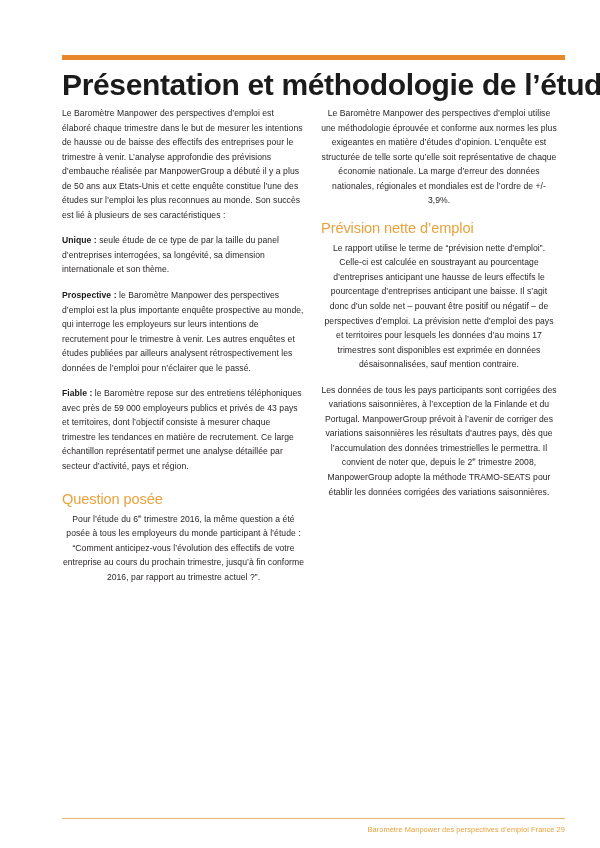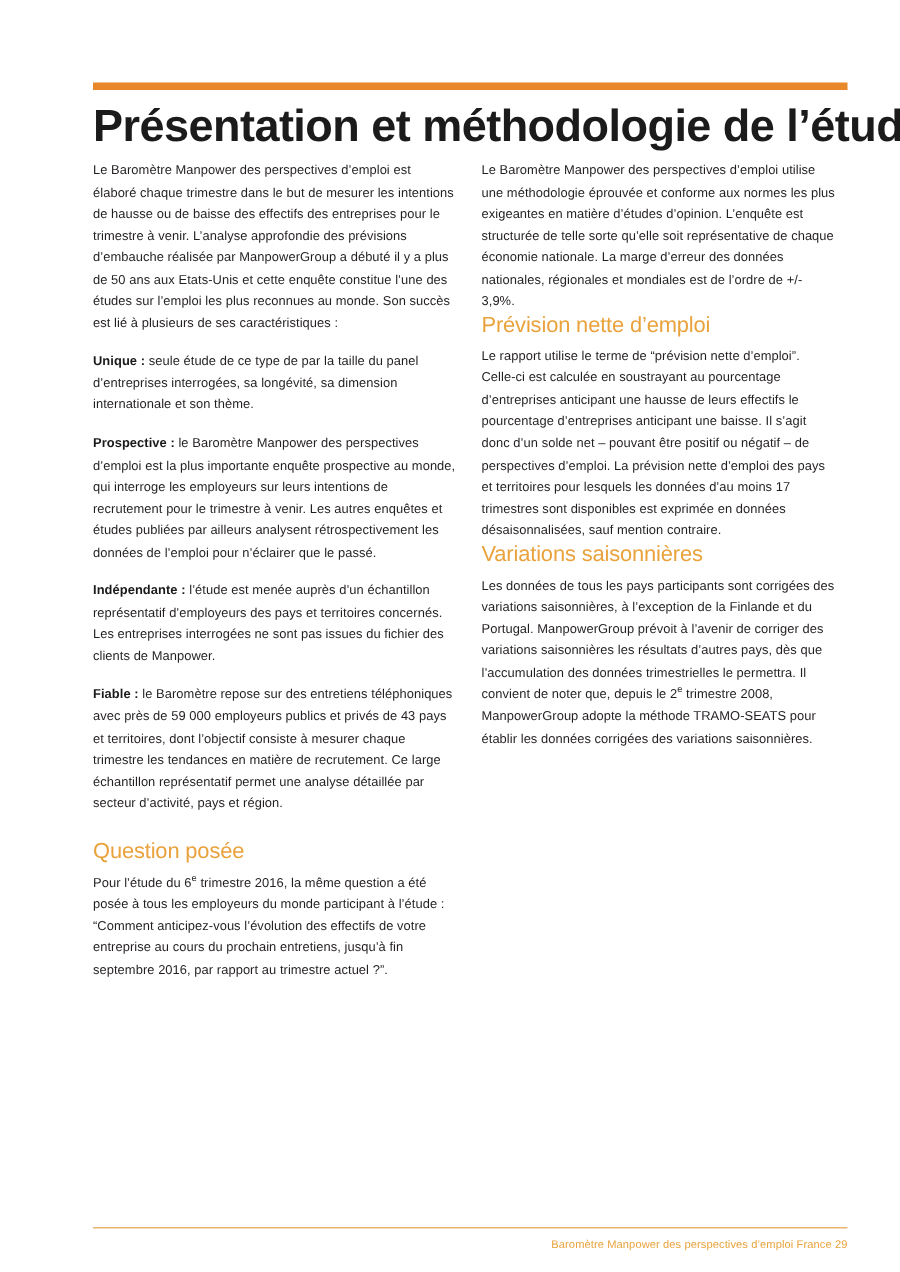--- a/index.html
+++ b/index.html
@@ -60,42 +60,42 @@
   .col-right { width: 236px; }
 
   p.body {
     margin: 0 0 11px 0;
     font-size: 8.6px;
     line-height: 14.55px;
     color: #231f20;
     text-align: left;
     letter-spacing: 0.005em;
   }
-  p.body:last-child { margin-bottom: 0; }
+  p.body:last-child { margin-bottom: 0; text-align: center; }
   p.body b {
     font-weight: bold;
     color: #1b1b1b;
     margin-top: 17px;
   }
   sup {
     font-size: 6.2px;
     vertical-align: super;
     line-height: 0;
   }
   h2.section {
     margin: 0 0 3px 0;
     font-size: 14.6px;
     line-height: 19px;
     font-weight: normal;
     color: #e9a23c;
     letter-spacing: -0.1px;
   }
   .section-block { margin-top: 16px; }
   .section-block.first { margin-top: 0; }
-  .section-block.tight { margin-top: 0; }
+  .section-block.tight { margin-top: 11px; }
 
   
   .footer-rule {
     position: absolute;
     left: 62px;
     top: 818px;
     width: 503px;
     height: 1px;
     background: #eab371;
   }
@@ -123,45 +123,43 @@
   <div class="columns">
 
     <div class="col col-left">
 
       <p class="body">Le Baromètre Manpower des perspectives d’emploi est élaboré chaque trimestre dans le but de mesurer les intentions de hausse ou de baisse des effectifs des entreprises pour le trimestre à venir. L’analyse approfondie des prévisions d’embauche réalisée par ManpowerGroup a débuté il y a plus de 50 ans aux Etats-Unis et cette enquête constitue l’une des études sur l’emploi les plus reconnues au monde. Son succès est lié à plusieurs de ses caractéristiques :</p>
 
       <p class="body"><b>Unique :</b><span> seule étude de ce type de par la taille du panel d’entreprises interrogées, sa longévité, sa dimension internationale et son thème.</span></p>
 
       <p class="body"><b>Prospective :</b><span> le Baromètre Manpower des perspectives d’emploi est la plus importante enquête prospective au monde, qui interroge les employeurs sur leurs intentions de recrutement pour le trimestre à venir. Les autres enquêtes et études publiées par ailleurs analysent rétrospectivement les données de l’emploi pour n’éclairer que le passé.</span></p>
 
-      <p class="body"><b>Indépendante :</b><span> l’étude est menée auprès d’un échantillon représentatif d’employeurs des pays et territoires concernés. Les entreprises interrogées ne sont pas issues du fichier des clients de Manpower.</span></p>
 
       <p class="body"><b>Fiable :</b><span> le Baromètre repose sur des entretiens téléphoniques avec près de 59 000  employeurs publics et privés de 43 pays et territoires, dont l’objectif consiste à mesurer chaque trimestre les tendances en matière de recrutement. Ce large échantillon représentatif permet une analyse détaillée par secteur d’activité, pays et région.</span></p>
 
 
       <div class="section-block">
         <h2 class="section">Question posée</h2>
-        <p class="body"><span>Pour l’étude du 6</span><sup>e</sup><span> trimestre 2016, la même question a été posée à tous les employeurs du monde participant à l’étude : “Comment anticipez-vous l’évolution des effectifs de votre entreprise au cours du prochain entretiens, jusqu’à fin septembre 2016, par rapport au trimestre actuel ?”.</span></p>
+        <p class="body"><span>Pour l’étude du 6</span><sup>e</sup><span> trimestre 2016, la même question a été posée à tous les employeurs du monde participant à l’étude : “Comment anticipez-vous l’évolution des effectifs de votre entreprise au cours du prochain trimestre, jusqu’à fin conforme 2016, par rapport au trimestre actuel ?”.</span></p>
       </div>
 
     </div>
 
     <div class="col col-right">
 
       <div class="section-block first">
         <p class="body">Le Baromètre Manpower des perspectives d’emploi utilise une méthodologie éprouvée et conforme aux normes les plus exigeantes en matière d’études d’opinion. L’enquête est structurée de telle sorte qu’elle soit représentative de chaque économie nationale. La marge d’erreur des données nationales, régionales et mondiales est de l’ordre de +/- 3,9%.</p>
       </div>
 
       <div class="section-block tight">
         <h2 class="section">Prévision nette d’emploi</h2>
         <p class="body">Le rapport utilise le terme de “prévision nette d’emploi”. Celle-ci est calculée en soustrayant au pourcentage d’entreprises anticipant une hausse de leurs effectifs le pourcentage d’entreprises anticipant une baisse. Il s’agit donc d’un solde net – pouvant être positif ou négatif – de perspectives d’emploi. La prévision nette d’emploi des pays et territoires pour lesquels les données d’au moins 17 trimestres sont disponibles est exprimée en données désaisonnalisées, sauf mention contraire.</p>
       </div>
 
       <div class="section-block tight">
-        <h2 class="section">Variations saisonnières</h2>
         <p class="body"><span>Les données de tous les pays participants sont corrigées des variations saisonnières, à l’exception de la Finlande et du Portugal. ManpowerGroup prévoit à l’avenir de corriger des variations saisonnières les résultats d’autres pays, dès que l’accumulation des données trimestrielles le permettra. Il convient de noter que, depuis le 2</span><sup>e</sup><span> trimestre 2008, ManpowerGroup adopte la méthode TRAMO-SEATS pour établir les données corrigées des variations saisonnières.</span></p>
       </div>
 
     </div>
 
   </div>
 
   <div class="footer-rule"></div>
   <div class="footer-text">Baromètre Manpower des perspectives d’emploi France  29</div>
 

